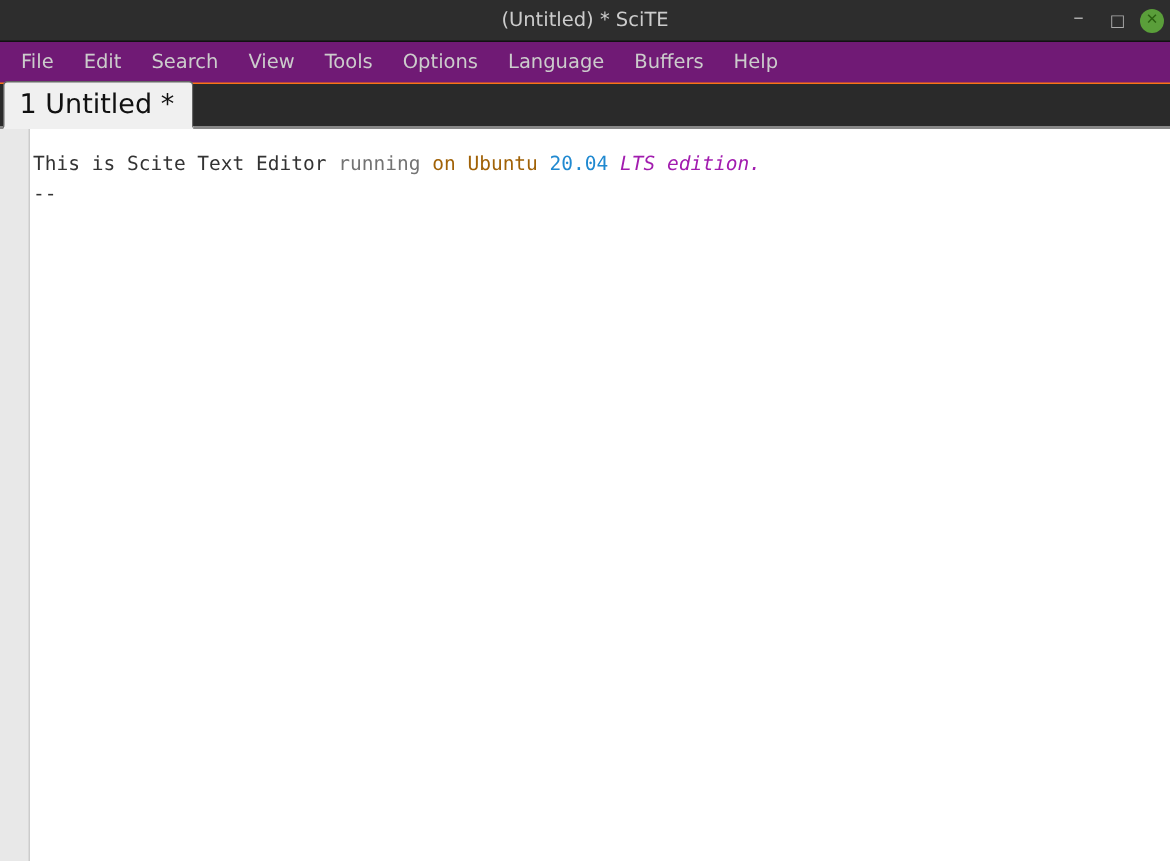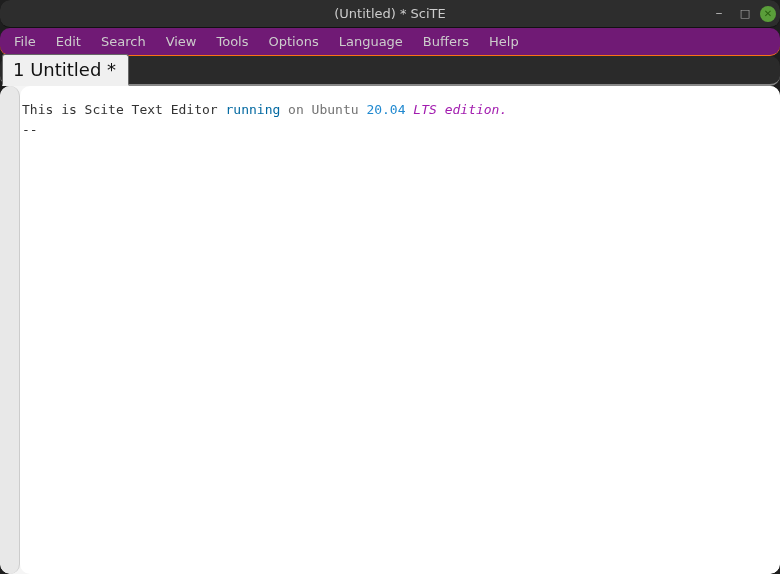--- a/index.html
+++ b/index.html
@@ -1,19 +1,18 @@
 <!DOCTYPE html>
 <html><head>
   <meta charset="utf-8">
   <style>
     * {
       margin: 0;
       padding: 0;
       box-sizing: border-box;
-      border-radius: 10px;
     }
 
     body {
       width: 780px;
       height: 574px;
       background: #1e1e1e;
       font-family: 'DejaVu Sans', Arial, sans-serif;
       overflow: hidden;
     }
 
@@ -208,16 +207,16 @@
   </div>
 </div>
 
 <div class="editor-container">
   <div class="line-numbers">
   <div style="font-size: 12px; color: rgb(136, 136, 136); font-family: monospace; line-height: 1.5; margin-top: 0px;"></div>
       <div style="font-size: 12px; color: rgb(136, 136, 136); font-family: monospace; line-height: 1.5; margin-top: 0px;"></div>
       <div style="font-size: 12px; color: rgb(136, 136, 136); font-family: monospace; line-height: 1.5; margin-top: 0px;"></div>
     </div>
   <div class="editor-content" id="editor-content">
-  <div class="editor-line"><span style="color: rgb(51, 51, 51);">This is Scite Text Editor </span><span style="color: #0369a1;">running</span><span style="color: #737373;"> on Ubuntu </span><span style="color: rgb(32, 137, 208);">20.04</span><span style="color: #a21caf; font-style: italic;"> LTS edition.</span></div>
+  <div class="editor-line"><span style="color: rgb(51, 51, 51);">This is Scite Text Editor </span><span style="color: #737373;">running</span><span style="color: #a16207;"> on Ubuntu </span><span style="color: rgb(32, 137, 208);">20.04</span><span style="color: #a21caf; font-style: italic;"> LTS edition.</span></div>
       <div class="editor-line"><span style="color: rgb(51, 51, 51);">--</span></div>
     </div>
 </div>
 
 </body></html>

